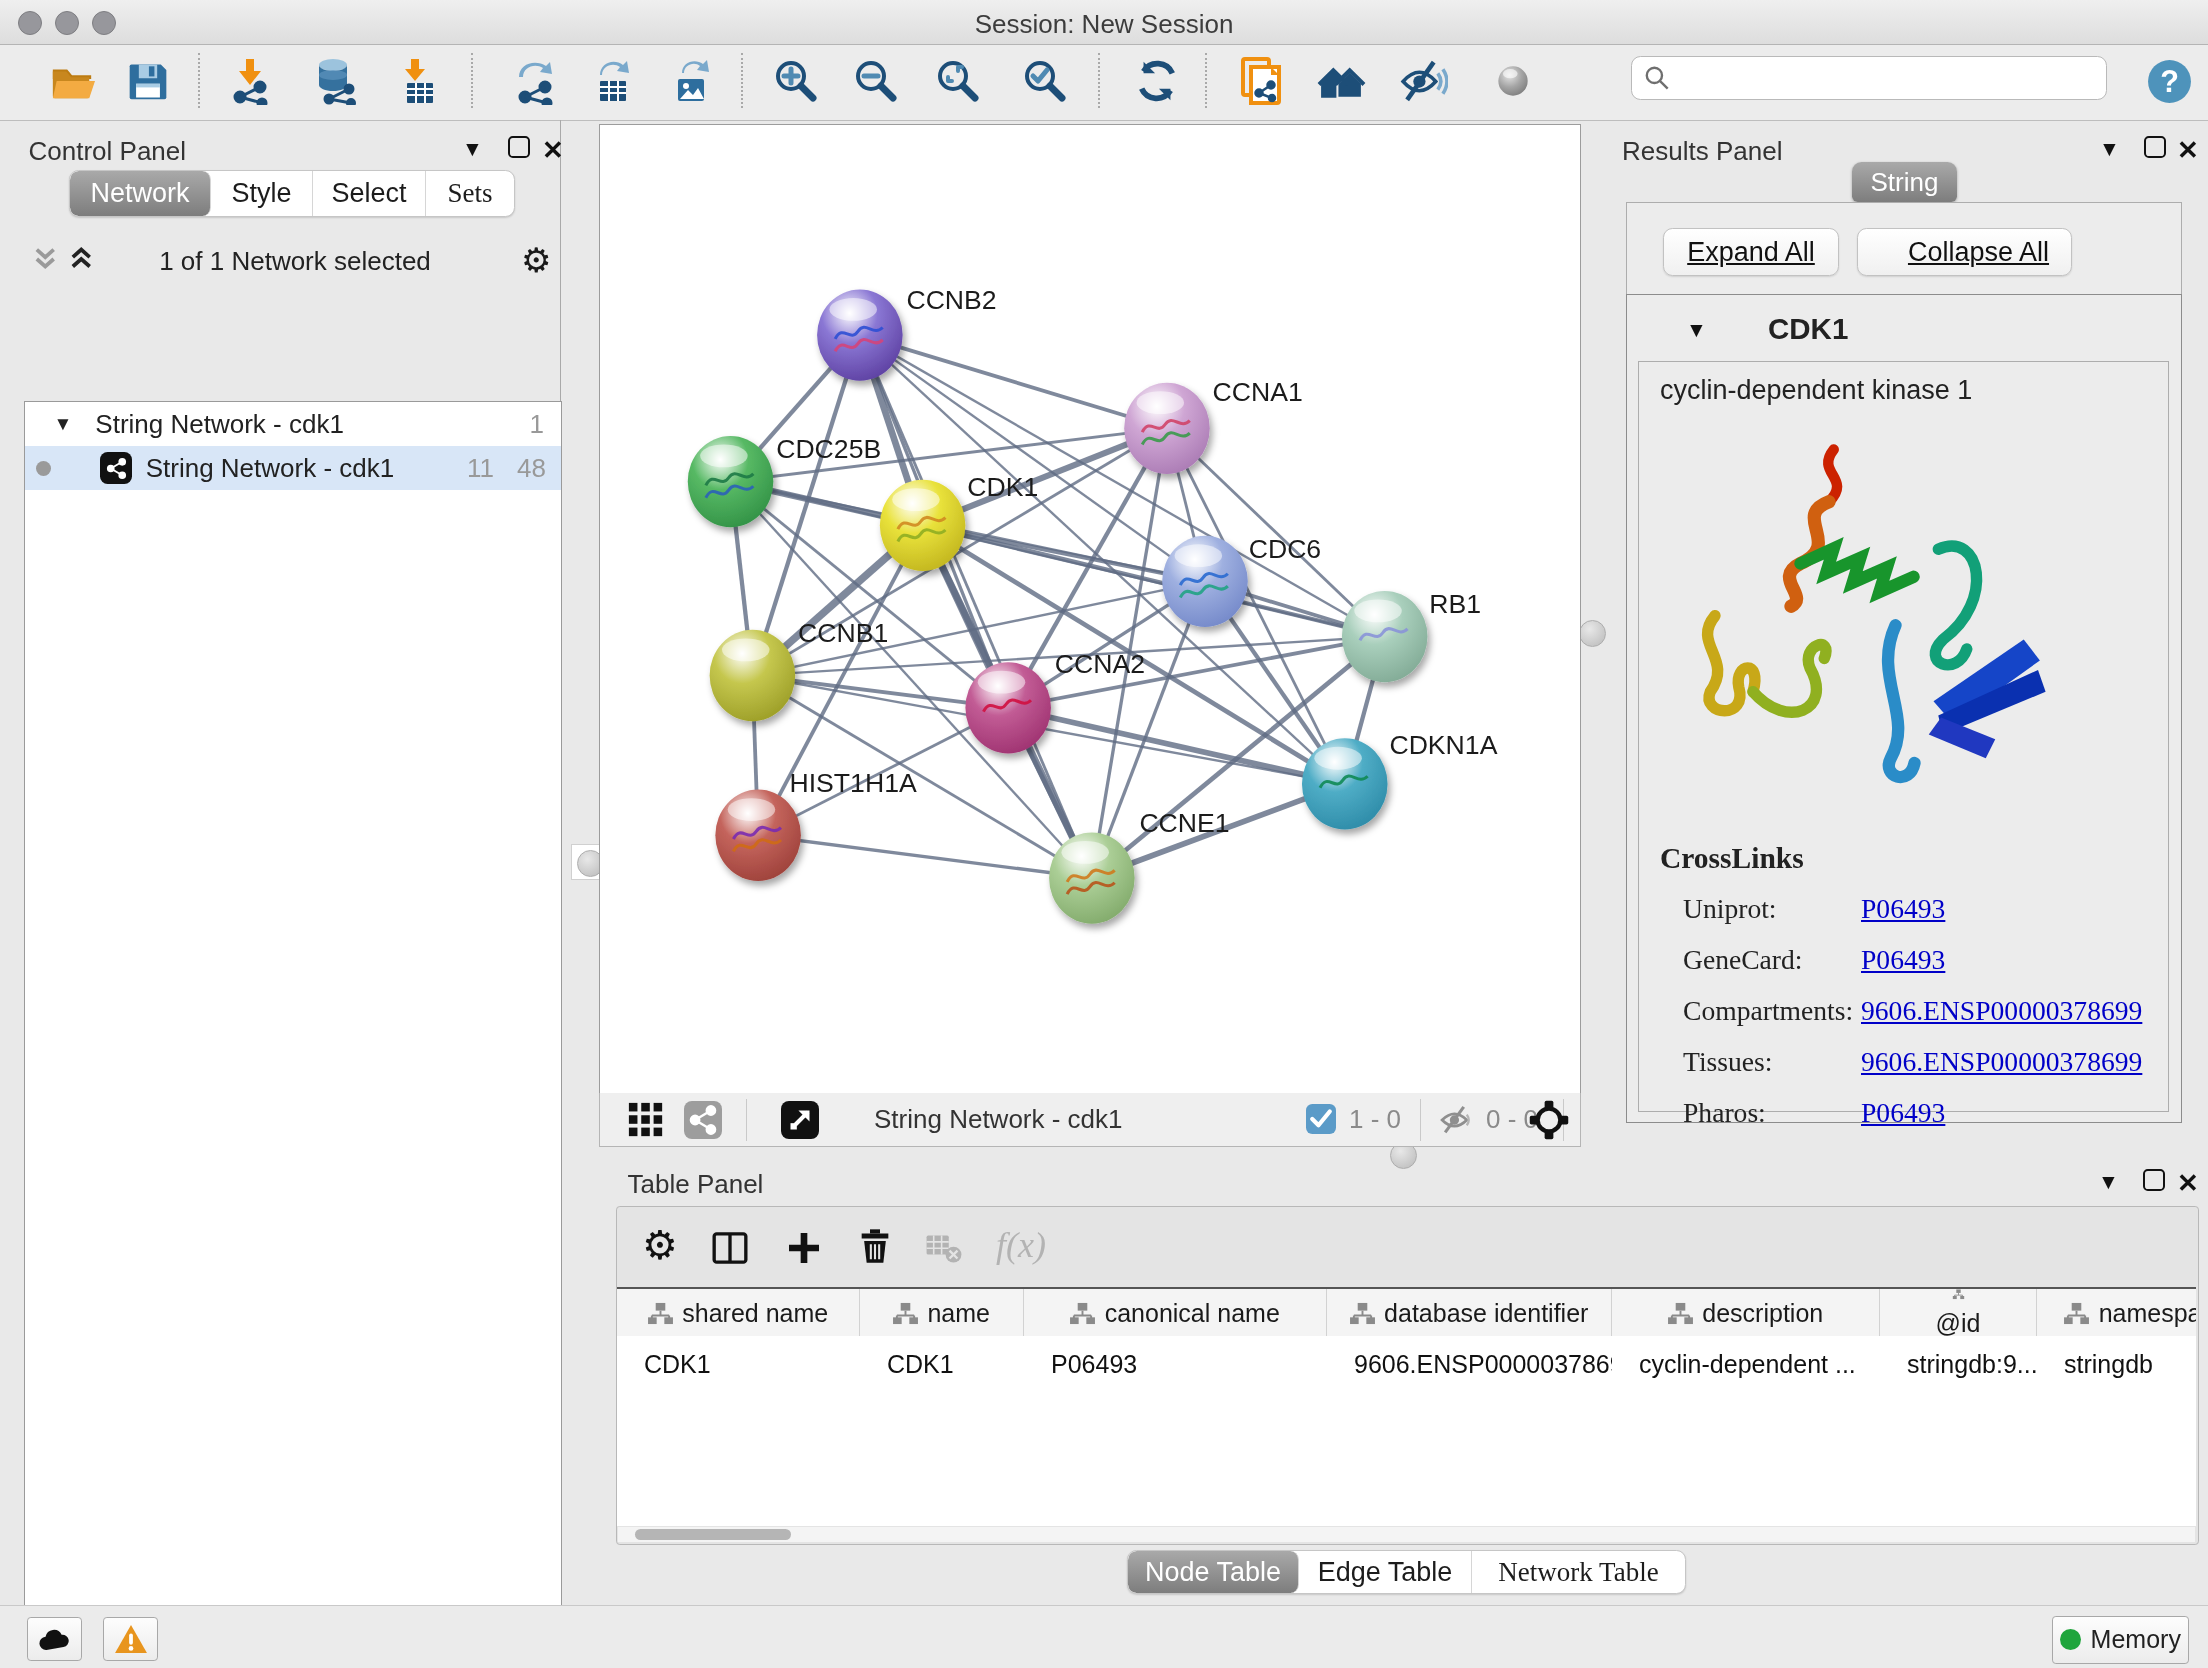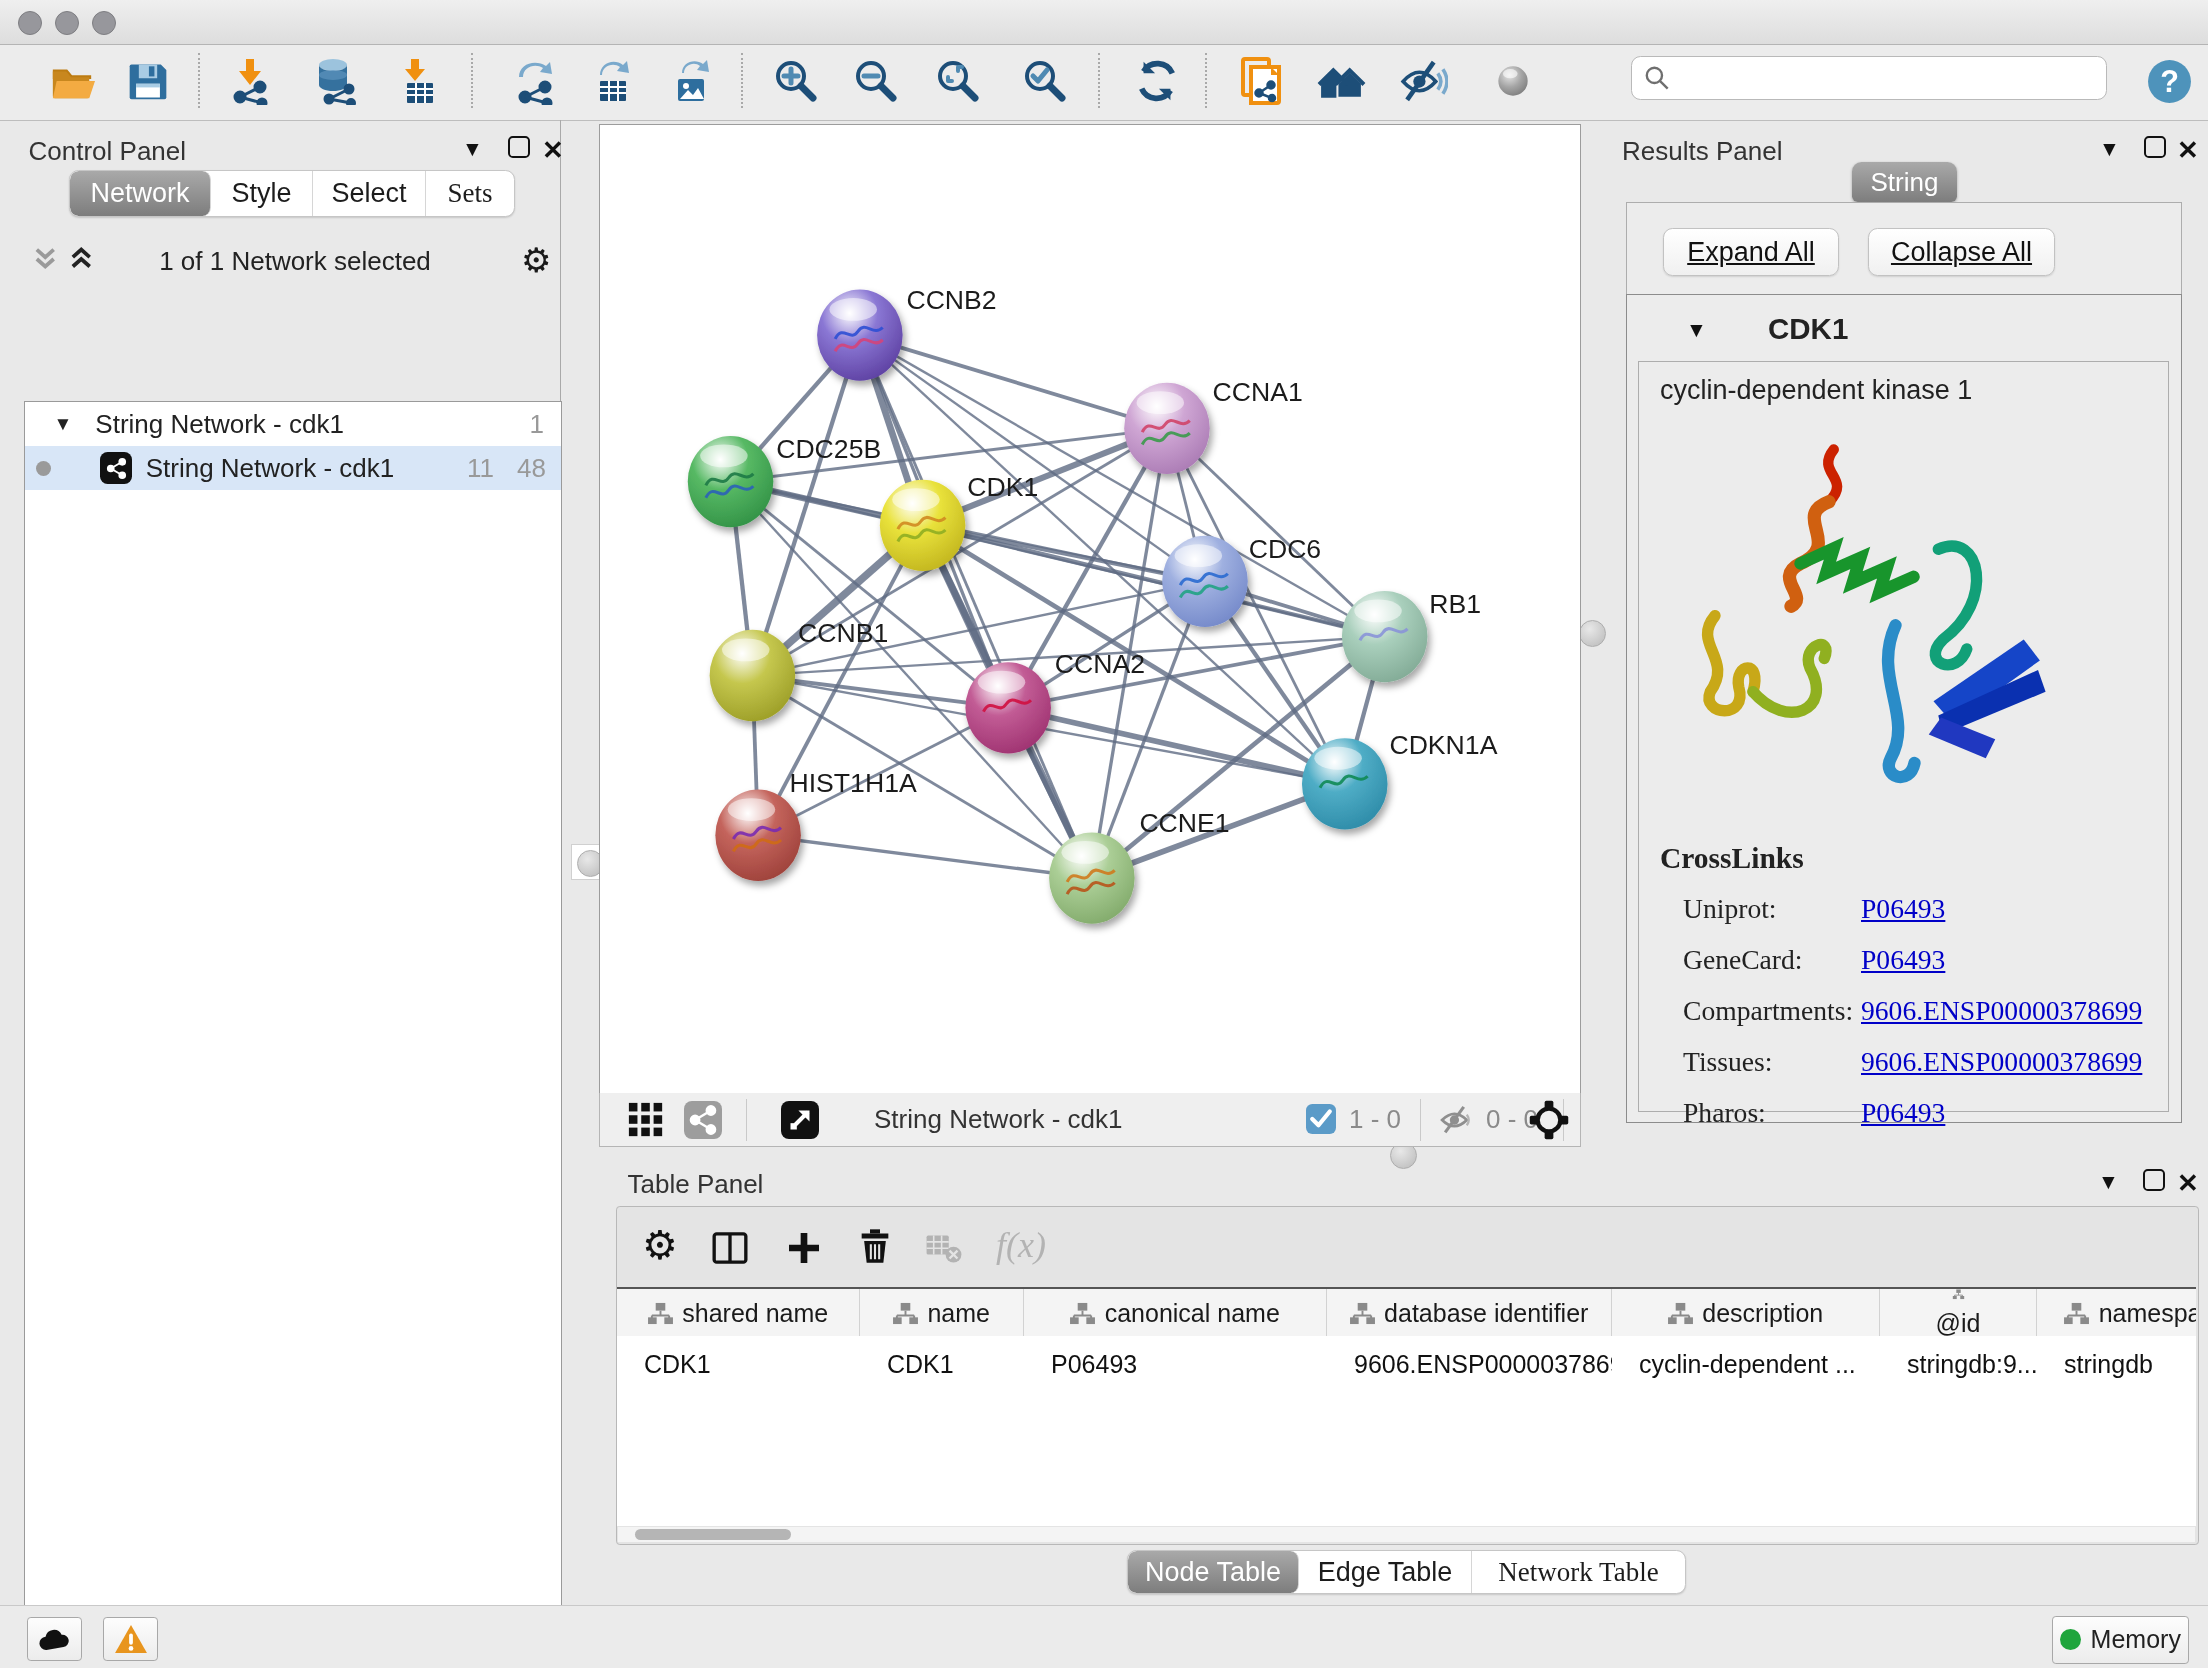--- a/index.html
+++ b/index.html
@@ -91,20 +91,21 @@
 </style>
 </head>
 <body>
 
 <div id="root">
 
   <div class="abs titlebar">
     <span class="tl" style="left:18px"></span>
     <span class="tl" style="left:55px"></span>
     <span class="tl" style="left:92px"></span>
+    <div class="win-title">Session: New Session</div>
   </div>
 
   <div class="abs toolbar">
     <div class="tbtn" style="left:44px">
       <svg width="46" height="46" viewBox="0 0 48 48">
         <path d="M4 12h15l5 6h20v4H4z" fill="#bd7c12"></path>
         <path d="M4 12v28a2 2 0 0 0 2 2h34a2 2 0 0 0 2-2V20H23l-5-6H4z" fill="#c8871e"></path>
         <path d="M8 24h40l-6 18H4z" fill="#f3ab42"></path>
       </svg>
     </div>
@@ -579,21 +580,21 @@
     <span class="abs tri" style="left:499px;top:17px;">▼</span>
     <span class="abs float-ico" style="left:544px;top:16px;"></span>
     <span class="abs pctl" style="left:577px;top:17px;font-weight:bold;font-size:26px;">✕</span>
 
     <div class="abs" style="left:252px;top:42px;width:105px;height:40px;border-radius:9.5px 9.5px 5.7px 5.7px;
          background:linear-gradient(#a9a9a9,#7d7d7d);color:#fff;display:flex;align-items:center;
          justify-content:center;font-size:26px;box-shadow:0 1px 2.9px rgba(0,0,0,.3);">String</div>
 
     <div class="rbox" style="left:26px;top:82px;width:554px;height:92px;">
       <div class="btn abs" style="left:36px;top:25px;width:174px;height:46px;">Expand All</div>
-      <div class="btn abs" style="left:241px;top:25px;width:185px;height:46px;">Collapse All</div>
+      <div class="btn abs" style="left:230px;top:25px;width:185px;height:46px;padding-left:28px;">Collapse All</div>
     </div>
 
     <div class="rbox" style="left:26px;top:174px;width:554px;height:827px;border-color:#8c8c8c;">
       <span class="abs tri" style="left:59px;top:23px;">▼</span>
       <div class="abs" style="left:141px;top:17px;font-size:29.5px;font-weight:bold;">CDK1</div>
 
       <div class="rbox" style="left:11px;top:66px;width:514px;height:749px;padding-left:15px;">
         <div class="abs" style="left:21px;top:13.3px;font-size:27px;">cyclin-dependent kinase 1</div>
 
         <svg class="abs" style="left:19px;top:59px;" width="418" height="399" viewBox="0 0 440 420">

